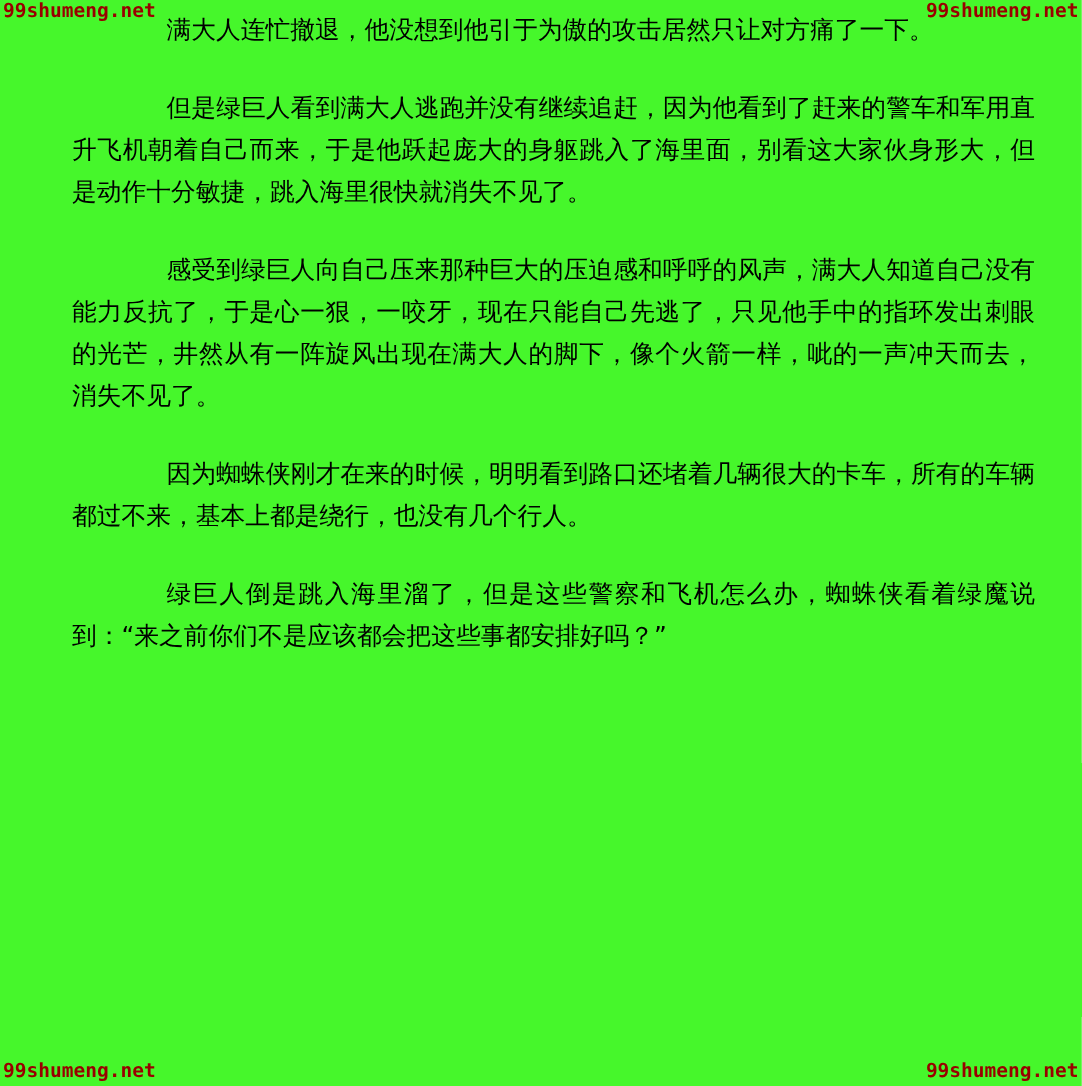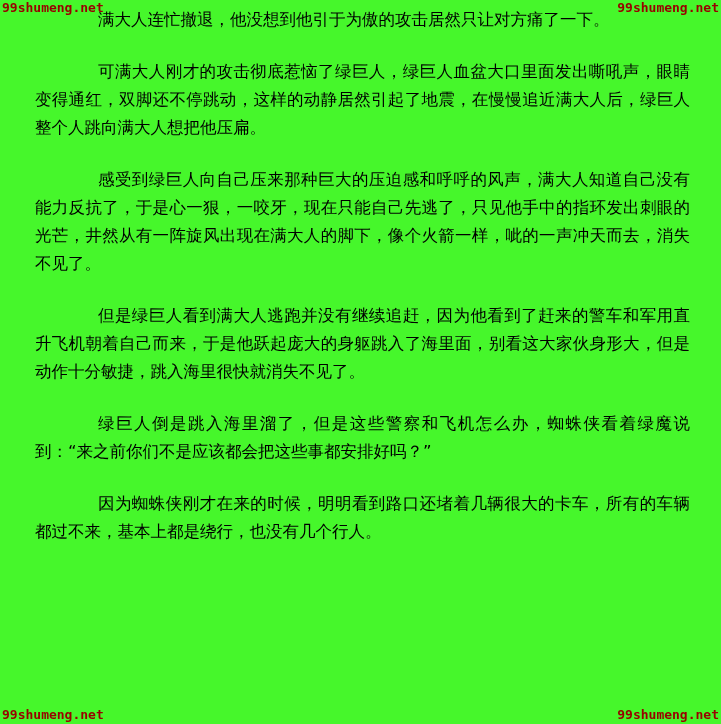--- a/index.html
+++ b/index.html
@@ -6,21 +6,22 @@
   .page {
     position: relative;
     width: 721px;
     height: 724px;
     background: #46F72B;
     overflow: hidden;
     font-family: "DejaVu Sans", sans-serif;
     box-sizing: border-box;
   }
   .content {
-    padding: 6px 31px 0 35px;
+    padding: 6px 31px 0 16px;
+    margin-left: 32px;
   }
   .content p {
     margin: 0 0 24px 0;
     font-size: 16.5px;
     line-height: 28px;
     color: #000000;
     text-align: justify;
     text-indent: 63px;
     letter-spacing: 0;
     word-break: break-all;
@@ -43,23 +44,22 @@
 </head>
 <body>
 
 <div class="page">
 
   <span class="wm wm-tl">99shumeng.net</span>
   <span class="wm wm-tr">99shumeng.net</span>
 
   <div class="content">
     <p>满大人连忙撤退，他没想到他引于为傲的攻击居然只让对方痛了一下。</p>
-    <p>可满大人刚才的攻击彻底惹恼了绿巨人，绿巨人血盆大口里面发出嘶吼声，眼睛变得通红，双脚还不停跳动，这样的动静居然引起了地震，在慢慢追近满大人后，绿巨人整个人跳向满大人想把他压扁。</p>
+    <p>但是绿巨人看到满大人逃跑并没有继续追赶，因为他看到了赶来的警车和军用直升飞机朝着自己而来，于是他跃起庞大的身躯跳入了海里面，别看这大家伙身形大，但是动作十分敏捷，跳入海里很快就消失不见了。</p>
     <p>感受到绿巨人向自己压来那种巨大的压迫感和呼呼的风声，满大人知道自己没有能力反抗了，于是心一狠，一咬牙，现在只能自己先逃了，只见他手中的指环发出刺眼的光芒，井然从有一阵旋风出现在满大人的脚下，像个火箭一样，呲的一声冲天而去，消失不见了。</p>
-    <p>但是绿巨人看到满大人逃跑并没有继续追赶，因为他看到了赶来的警车和军用直升飞机朝着自己而来，于是他跃起庞大的身躯跳入了海里面，别看这大家伙身形大，但是动作十分敏捷，跳入海里很快就消失不见了。</p>
+    <p>因为蜘蛛侠刚才在来的时候，明明看到路口还堵着几辆很大的卡车，所有的车辆都过不来，基本上都是绕行，也没有几个行人。</p>
     <p>绿巨人倒是跳入海里溜了，但是这些警察和飞机怎么办，蜘蛛侠看着绿魔说到：“来之前你们不是应该都会把这些事都安排好吗？”</p>
-    <p>因为蜘蛛侠刚才在来的时候，明明看到路口还堵着几辆很大的卡车，所有的车辆都过不来，基本上都是绕行，也没有几个行人。</p>
   </div>
 
   <span class="wm wm-bl">99shumeng.net</span>
   <span class="wm wm-br">99shumeng.net</span>
 
 </div>
 
 </body></html>

